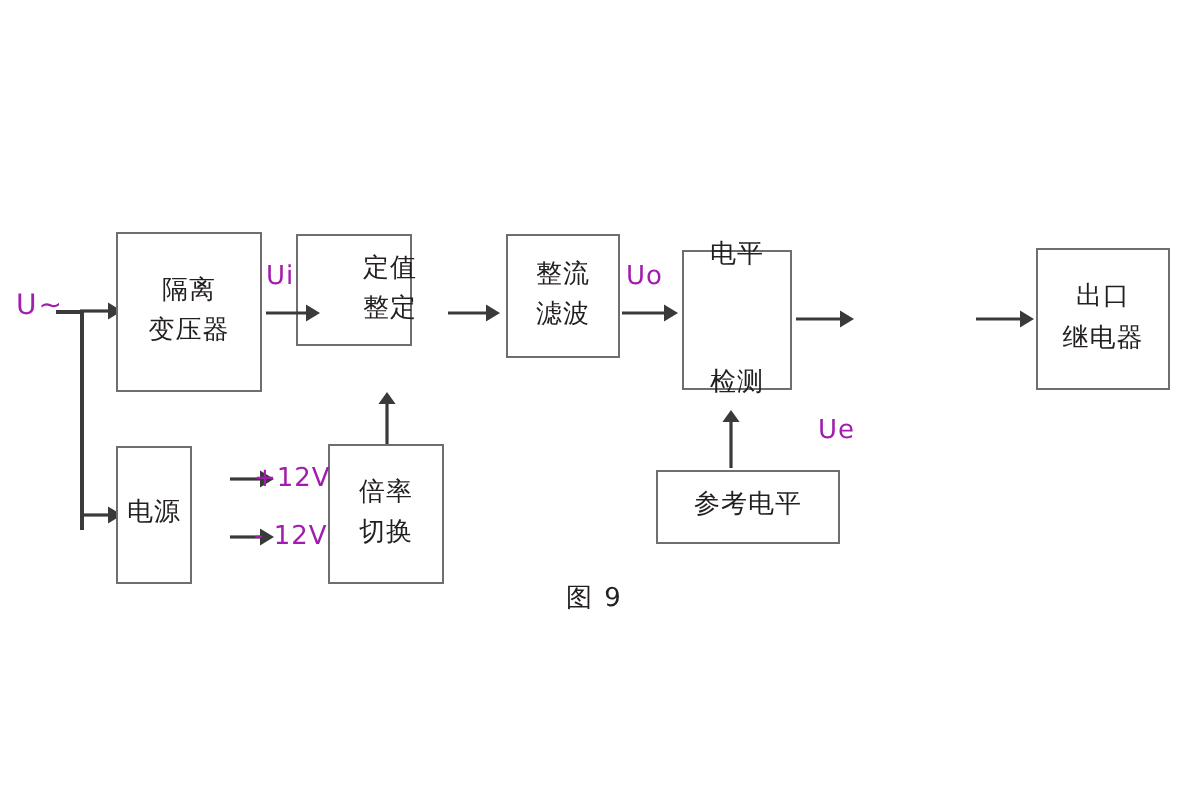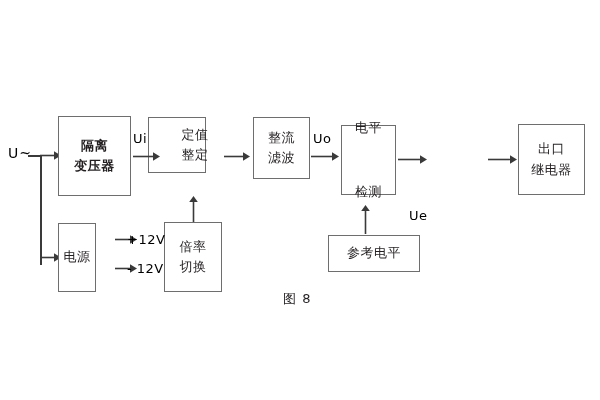--- a/index.html
+++ b/index.html
@@ -25,21 +25,21 @@
     align-items: center;
     justify-content: center;
     color: #231f20;
     font-size: 13px;
     line-height: 1.55;
     letter-spacing: 0.5px;
   }
   .box .ln { display: block; white-space: nowrap; }
   .label {
     position: absolute;
-    color: #000000;
+    color: #a21caf;
     font-size: 13px;
     white-space: nowrap;
     letter-spacing: 0.5px;
   }
   .label.big { font-size: 14px; letter-spacing: 1px; }
   .caption {
     position: absolute;
     color: #231f20;
     font-size: 13px;
     white-space: nowrap;
@@ -75,21 +75,21 @@
     </svg>
   </div>
 
   <div class="conn" style="left:40px; top:250px;">
     <svg width="22" height="16" viewBox="0 0 22 16">
       <line x1="0" y1="7.5" x2="14" y2="7.5" stroke="#3a3a3a" stroke-width="1.6"></line>
       <polygon points="14,3.2 21,7.5 14,11.8" fill="#3a3a3a"></polygon>
     </svg>
   </div>
 
-  <div class="box" style="left:58px; top:116px; width:73px; height:80px;font-weight:bold;">
+  <div class="box" style="left:58px; top:116px; width:73px; height:80px;">
     <span class="ln">隔离</span>
     <span class="ln">变压器</span>
   </div>
 
   <div class="box" style="left:148px; top:117px; width:58px; height:56px;padding-left:36px;">
     <span class="ln">定值</span>
     <span class="ln">整定</span>
   </div>
 
   <div class="box" style="left:253px; top:117px; width:57px; height:62px;">
@@ -182,15 +182,15 @@
   <div class="label" style="left:127px; top:232px;text-align:center;">+12V</div>
 
   <div class="conn" style="left:115px; top:261px;">
     <svg width="23" height="16" viewBox="0 0 23 16">
       <line x1="0" y1="7.5" x2="15" y2="7.5" stroke="#3a3a3a" stroke-width="1.6"></line>
       <polygon points="15,3.2 22,7.5 15,11.8" fill="#3a3a3a"></polygon>
     </svg>
   </div>
   <div class="label" style="left:127px; top:261px;">- 12V</div>
 
-  <div class="caption" style="left:283px; top:290px;">图 8</div>
+  <div class="caption" style="left:283px; top:290px;">图 9</div>
 
 </div>
 
 </body></html>

